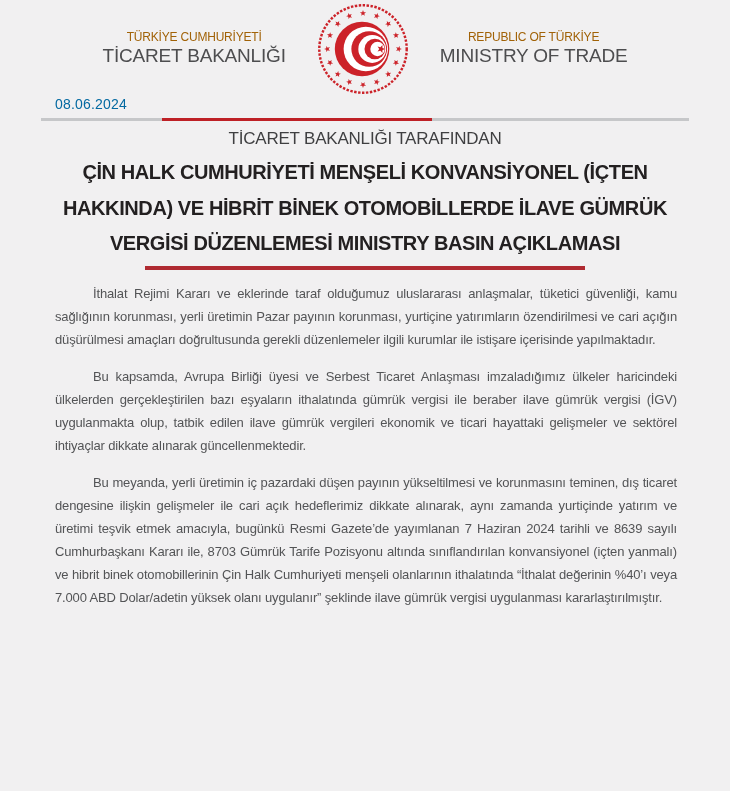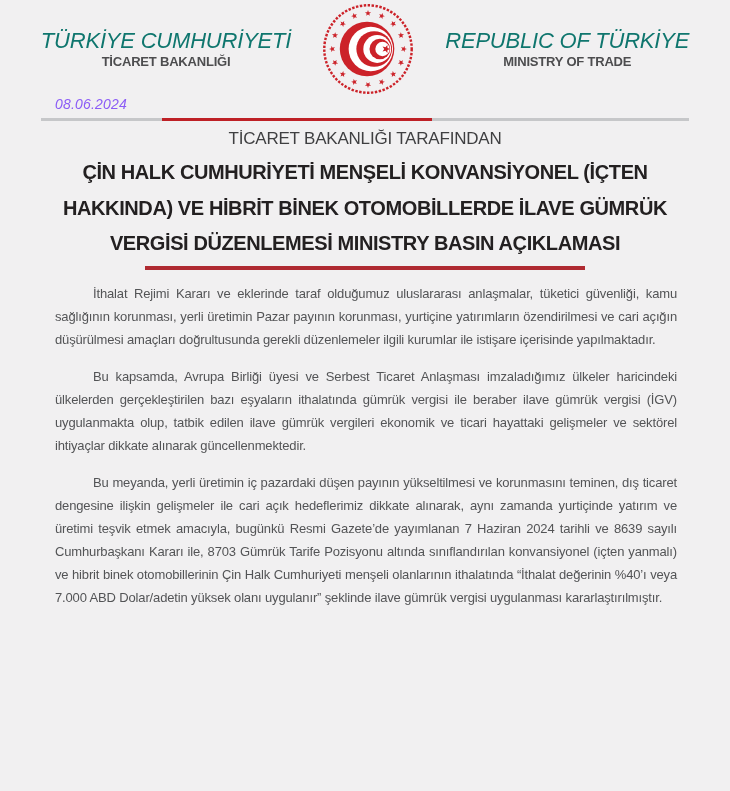--- a/index.html
+++ b/index.html
@@ -20,43 +20,41 @@
   .header {
     display: flex;
     align-items: center;
     justify-content: center;
     gap: 30px;
     padding-top: 6px;
     height: 92px;
   }
   .org-block { text-align: center; line-height: 1.2; }
   .org-line1 {
-    font-size: 22px;
+    font-size: 12px;
     letter-spacing: -0.2px;
-    color: #0f766e;
+    color: #a16207;
     white-space: nowrap;
-    font-style: italic;
   }
   .org-line2 {
-    font-size: 13px;
-    font-weight: bold;
+    font-size: 19px;
+    font-weight: normal;
     letter-spacing: -0.2px;
     color: #4d4d4f;
     white-space: nowrap;
   }
   .logo-wrap { width: 94px; height: 94px; flex: 0 0 auto; }
   .logo-wrap svg { width: 94px; height: 94px; display: block; }
 
   
   .date-row {
     margin: 4px 0 0 55px;
     font-size: 14px;
-    color: #8b5cf6;
+    color: #0369a1;
     letter-spacing: 0.2px;
-    font-style: italic;
   }
   .rule {
     position: relative;
     margin: 6px auto 0 auto;
     width: 648px;
     height: 3px;
     background: #c6c7c9;
   }
   .rule .rule-red {
     position: absolute;

